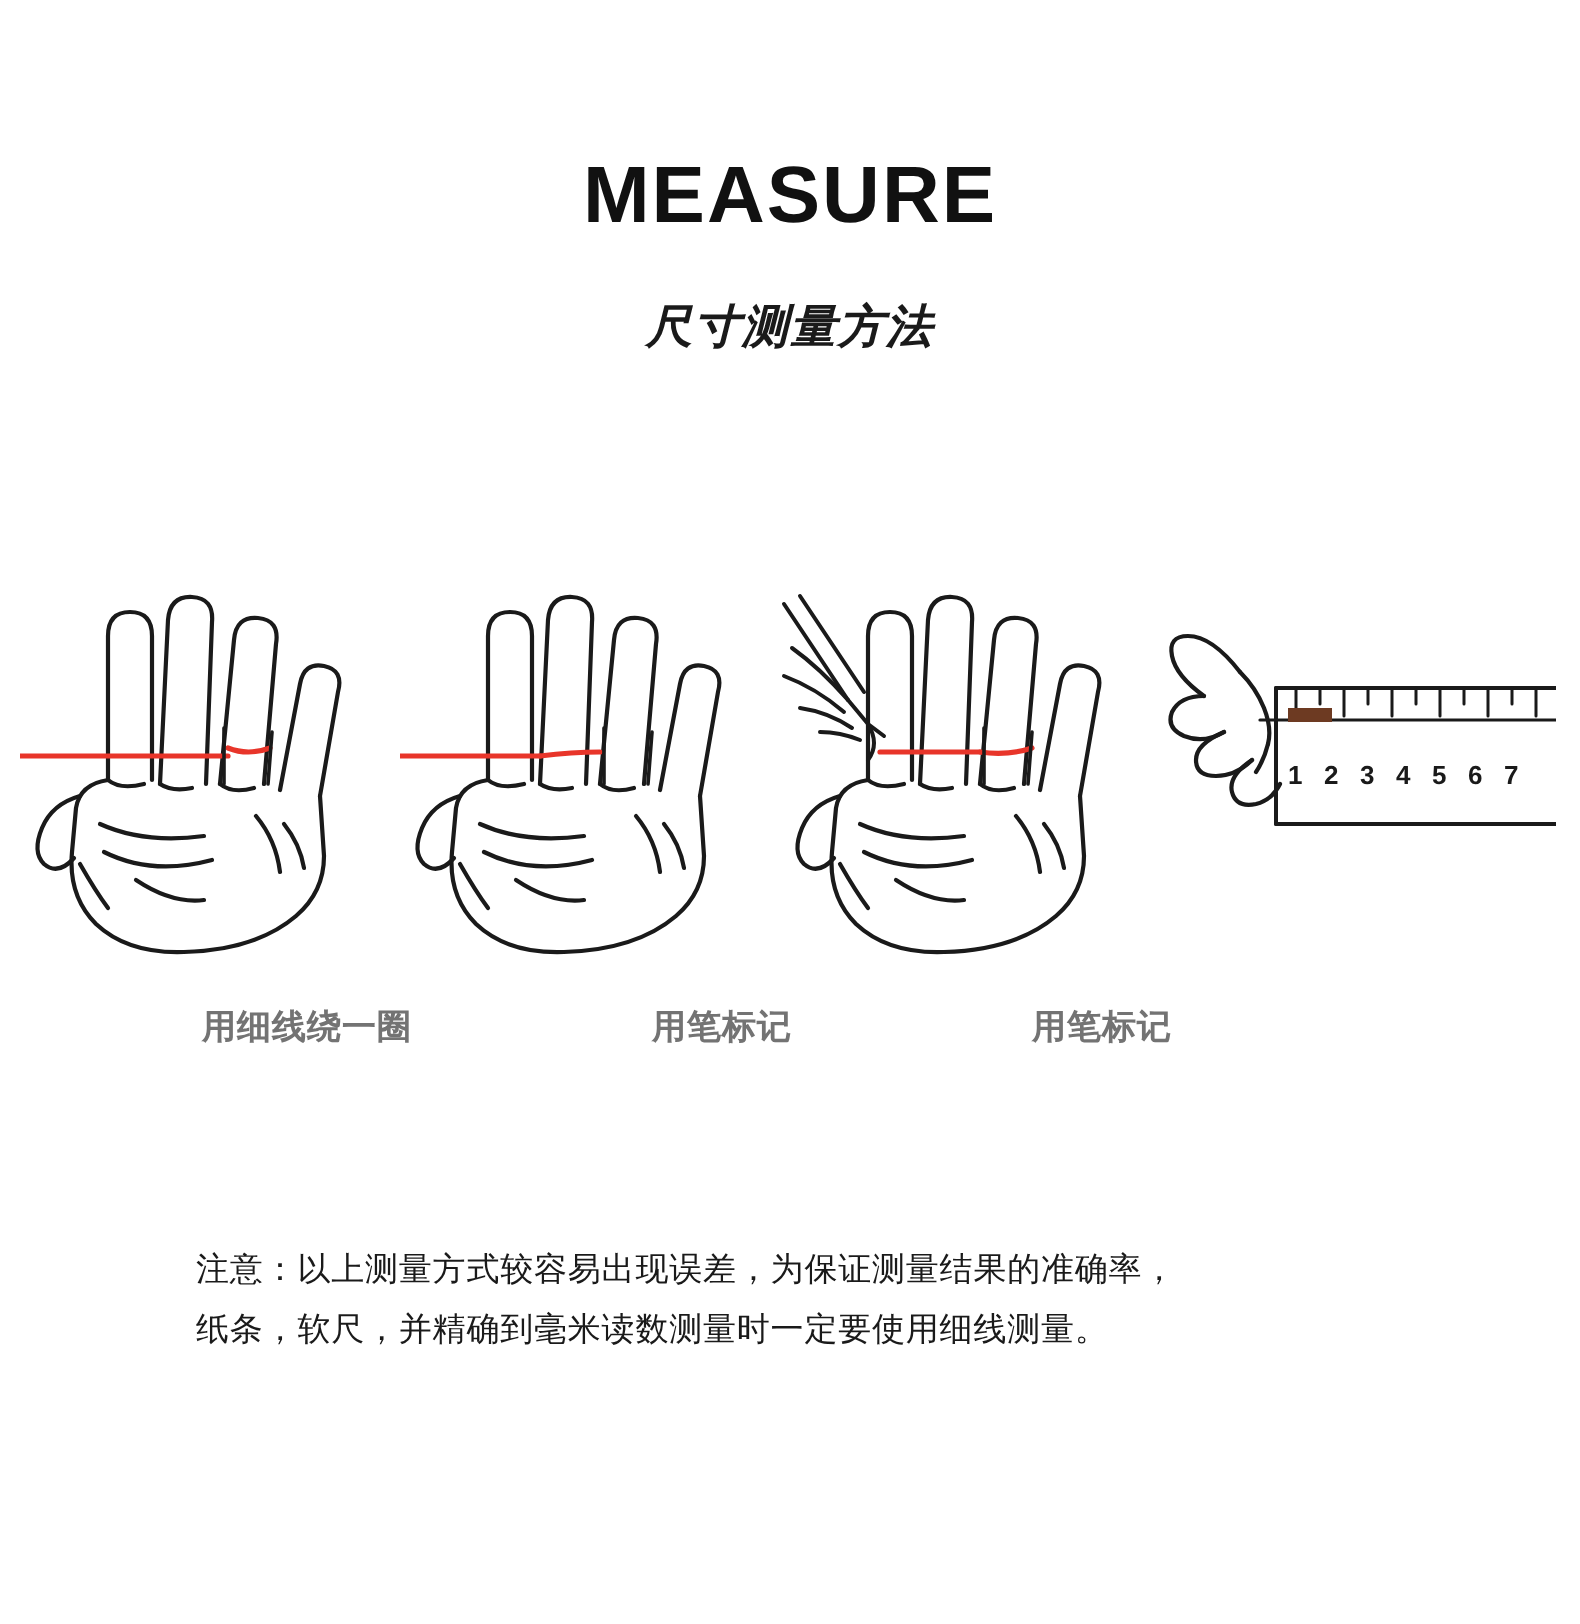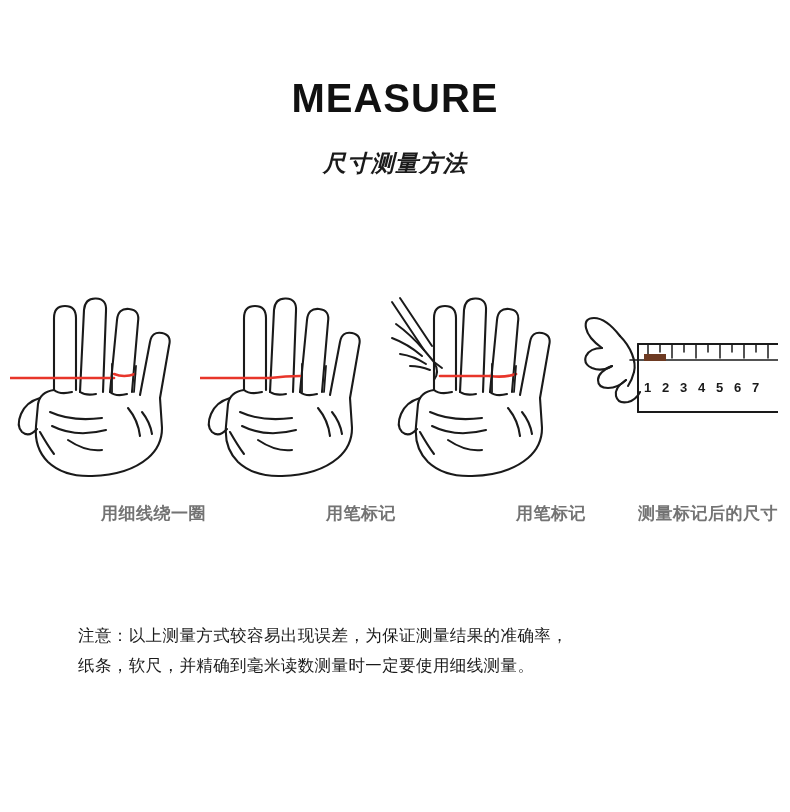--- a/index.html
+++ b/index.html
@@ -71,21 +71,21 @@
     width: 196px;
     text-align: right;
     font-size: 17px;
     font-weight: 700;
     color: #737373;
     letter-spacing: 0.5px;
   }
   .note {
     position: absolute;
     top: 620px;
-    left: 78px;
+    left: 98px;
     width: 600px;
     font-size: 16.5px;
     line-height: 30px;
     color: #1a1a1a;
     text-align: left;
     letter-spacing: 0.4px;
   }
   .note div {
     white-space: nowrap;
   }
@@ -261,21 +261,20 @@
             <text x="62" y="112">1</text>
             <text x="80" y="112">2</text>
             <text x="98" y="112">3</text>
             <text x="116" y="112">4</text>
             <text x="134" y="112">5</text>
             <text x="152" y="112">6</text>
             <text x="170" y="112">7</text>
           </g>
         </svg>
       </div>
-      <div class="step-caption">测量标记后的尺寸</div>
     </div>
 
   </div>
 
   <div class="note">
     <div>注意：以上测量方式较容易出现误差，为保证测量结果的准确率，</div>
     <div>纸条，软尺，并精确到毫米读数测量时一定要使用细线测量。</div>
   </div>
 
 </div>

